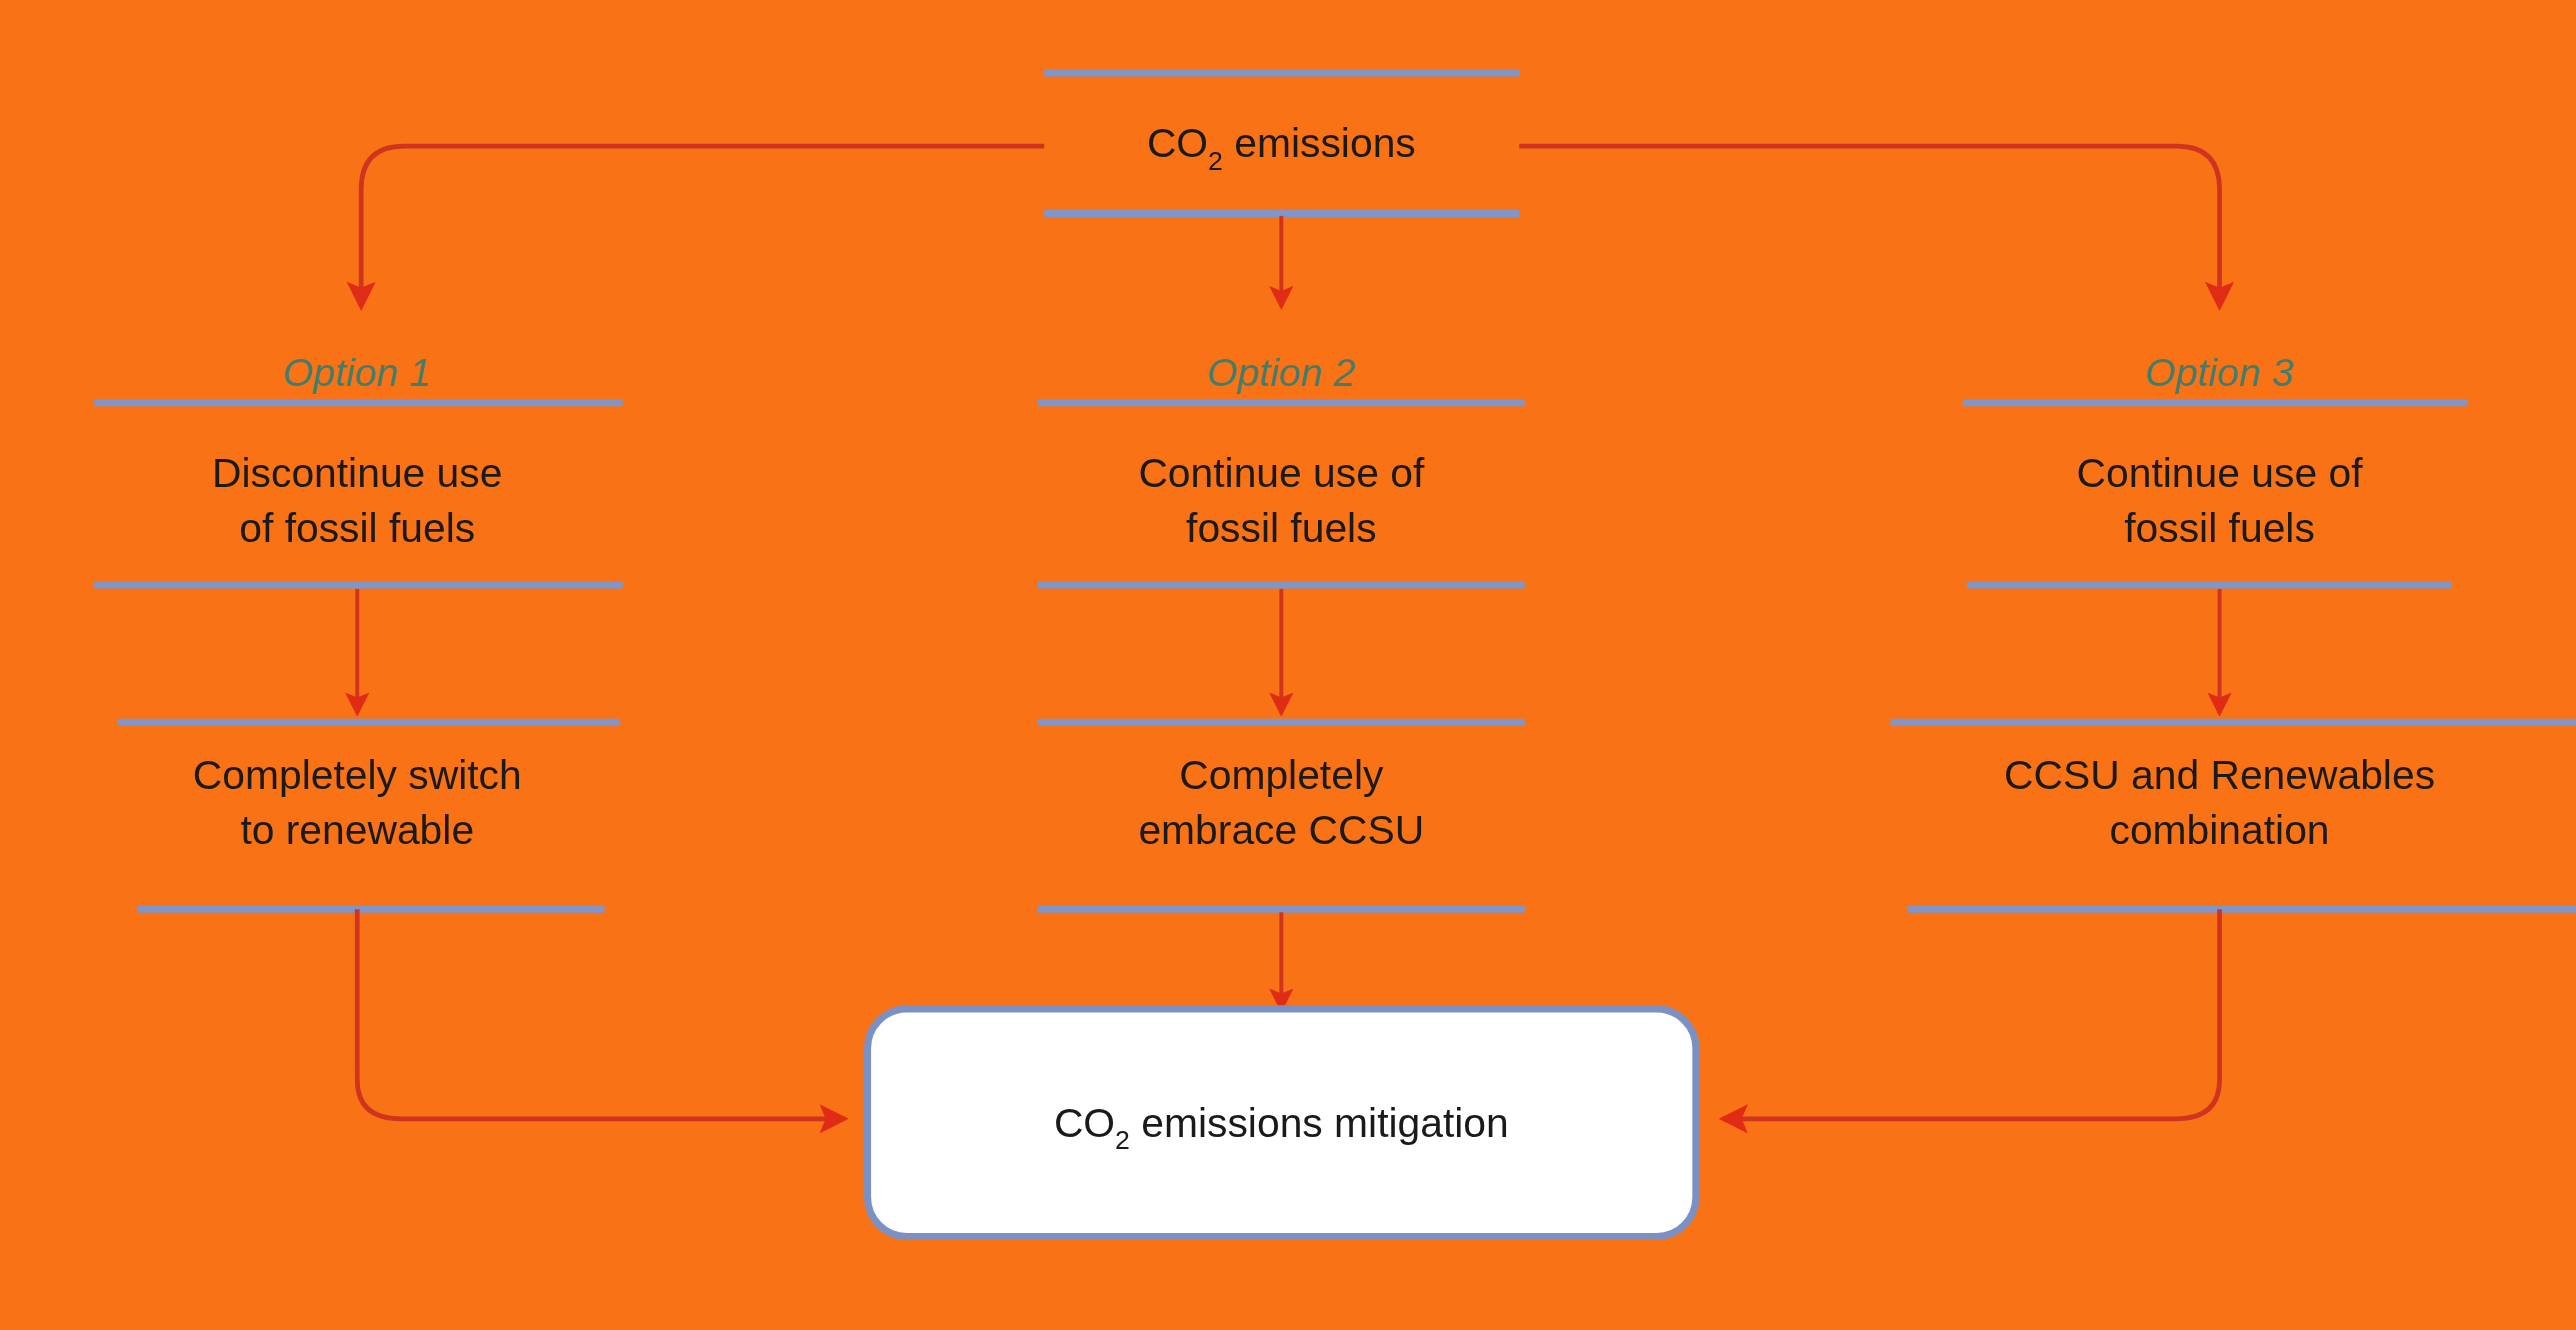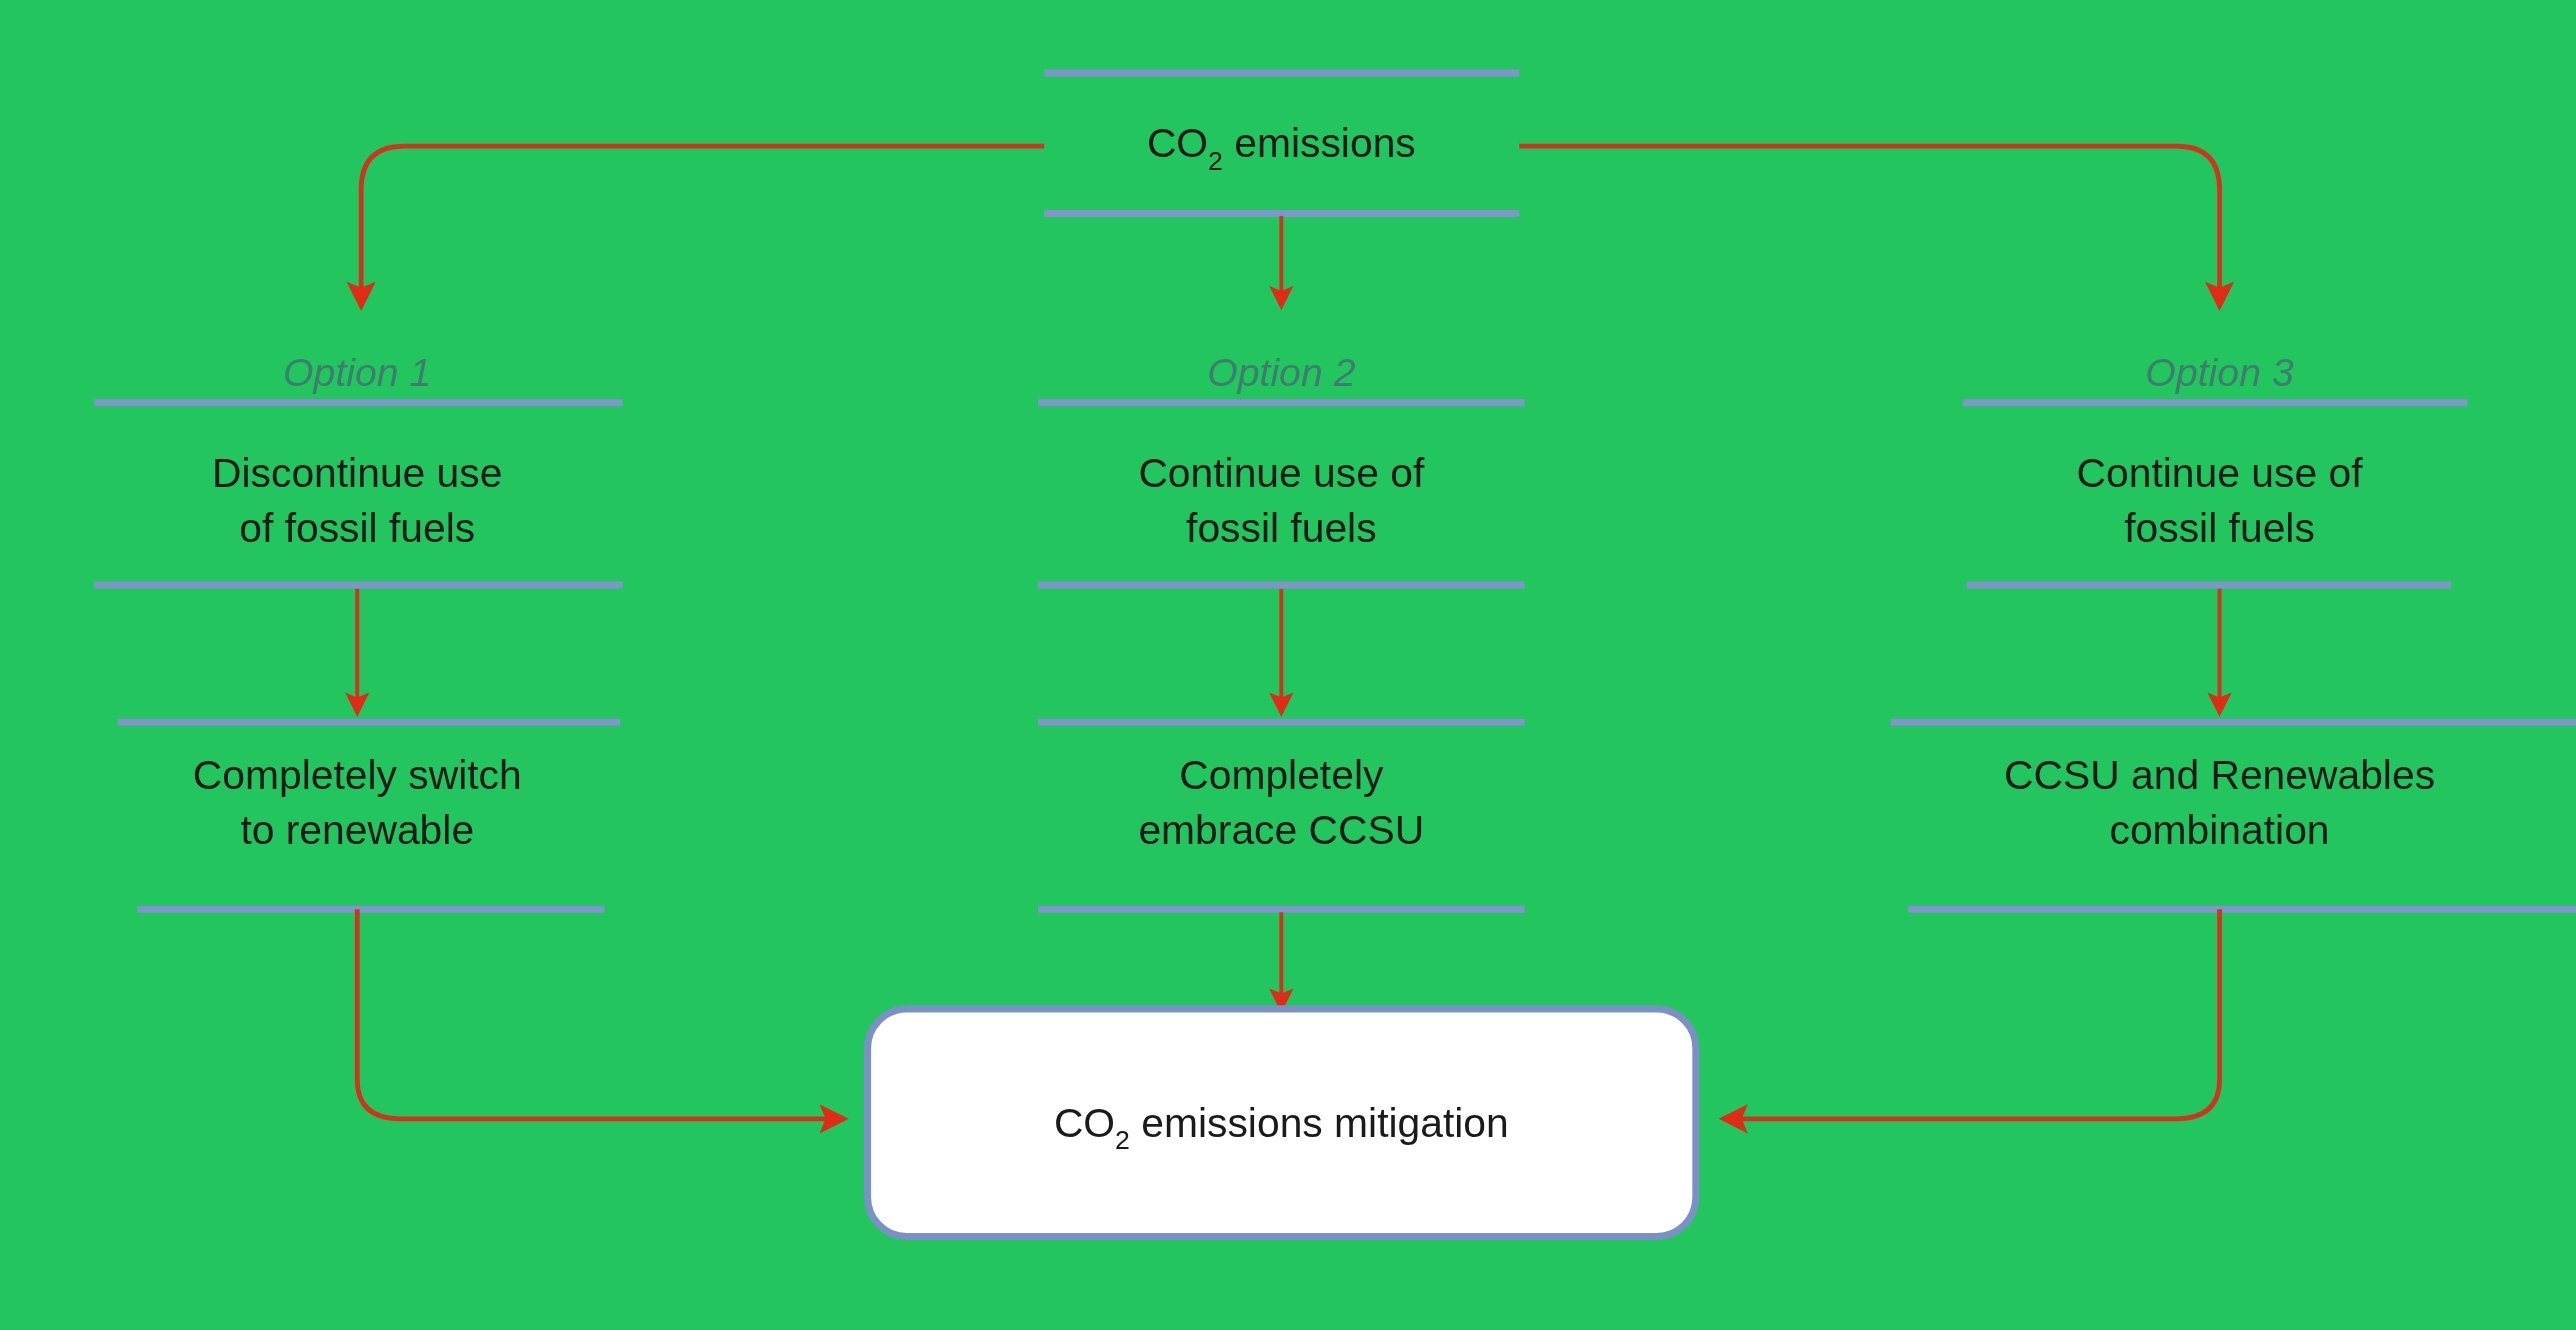--- a/index.html
+++ b/index.html
@@ -7,21 +7,21 @@
     padding: 0;
     background: #ffffff;
   }
   body {
     font-family: "Liberation Sans", sans-serif;
   }
   #canvas-wrap {
     position: relative;
     width: 2576px;
     height: 1330px;
-    background: #22c55e;
+    background: #f97316;
     overflow: hidden;
   }
   #diagram-svg {
     position: absolute;
     top: 0;
     left: 0;
     width: 2576px;
     height: 1330px;
   }
   .node-text {

